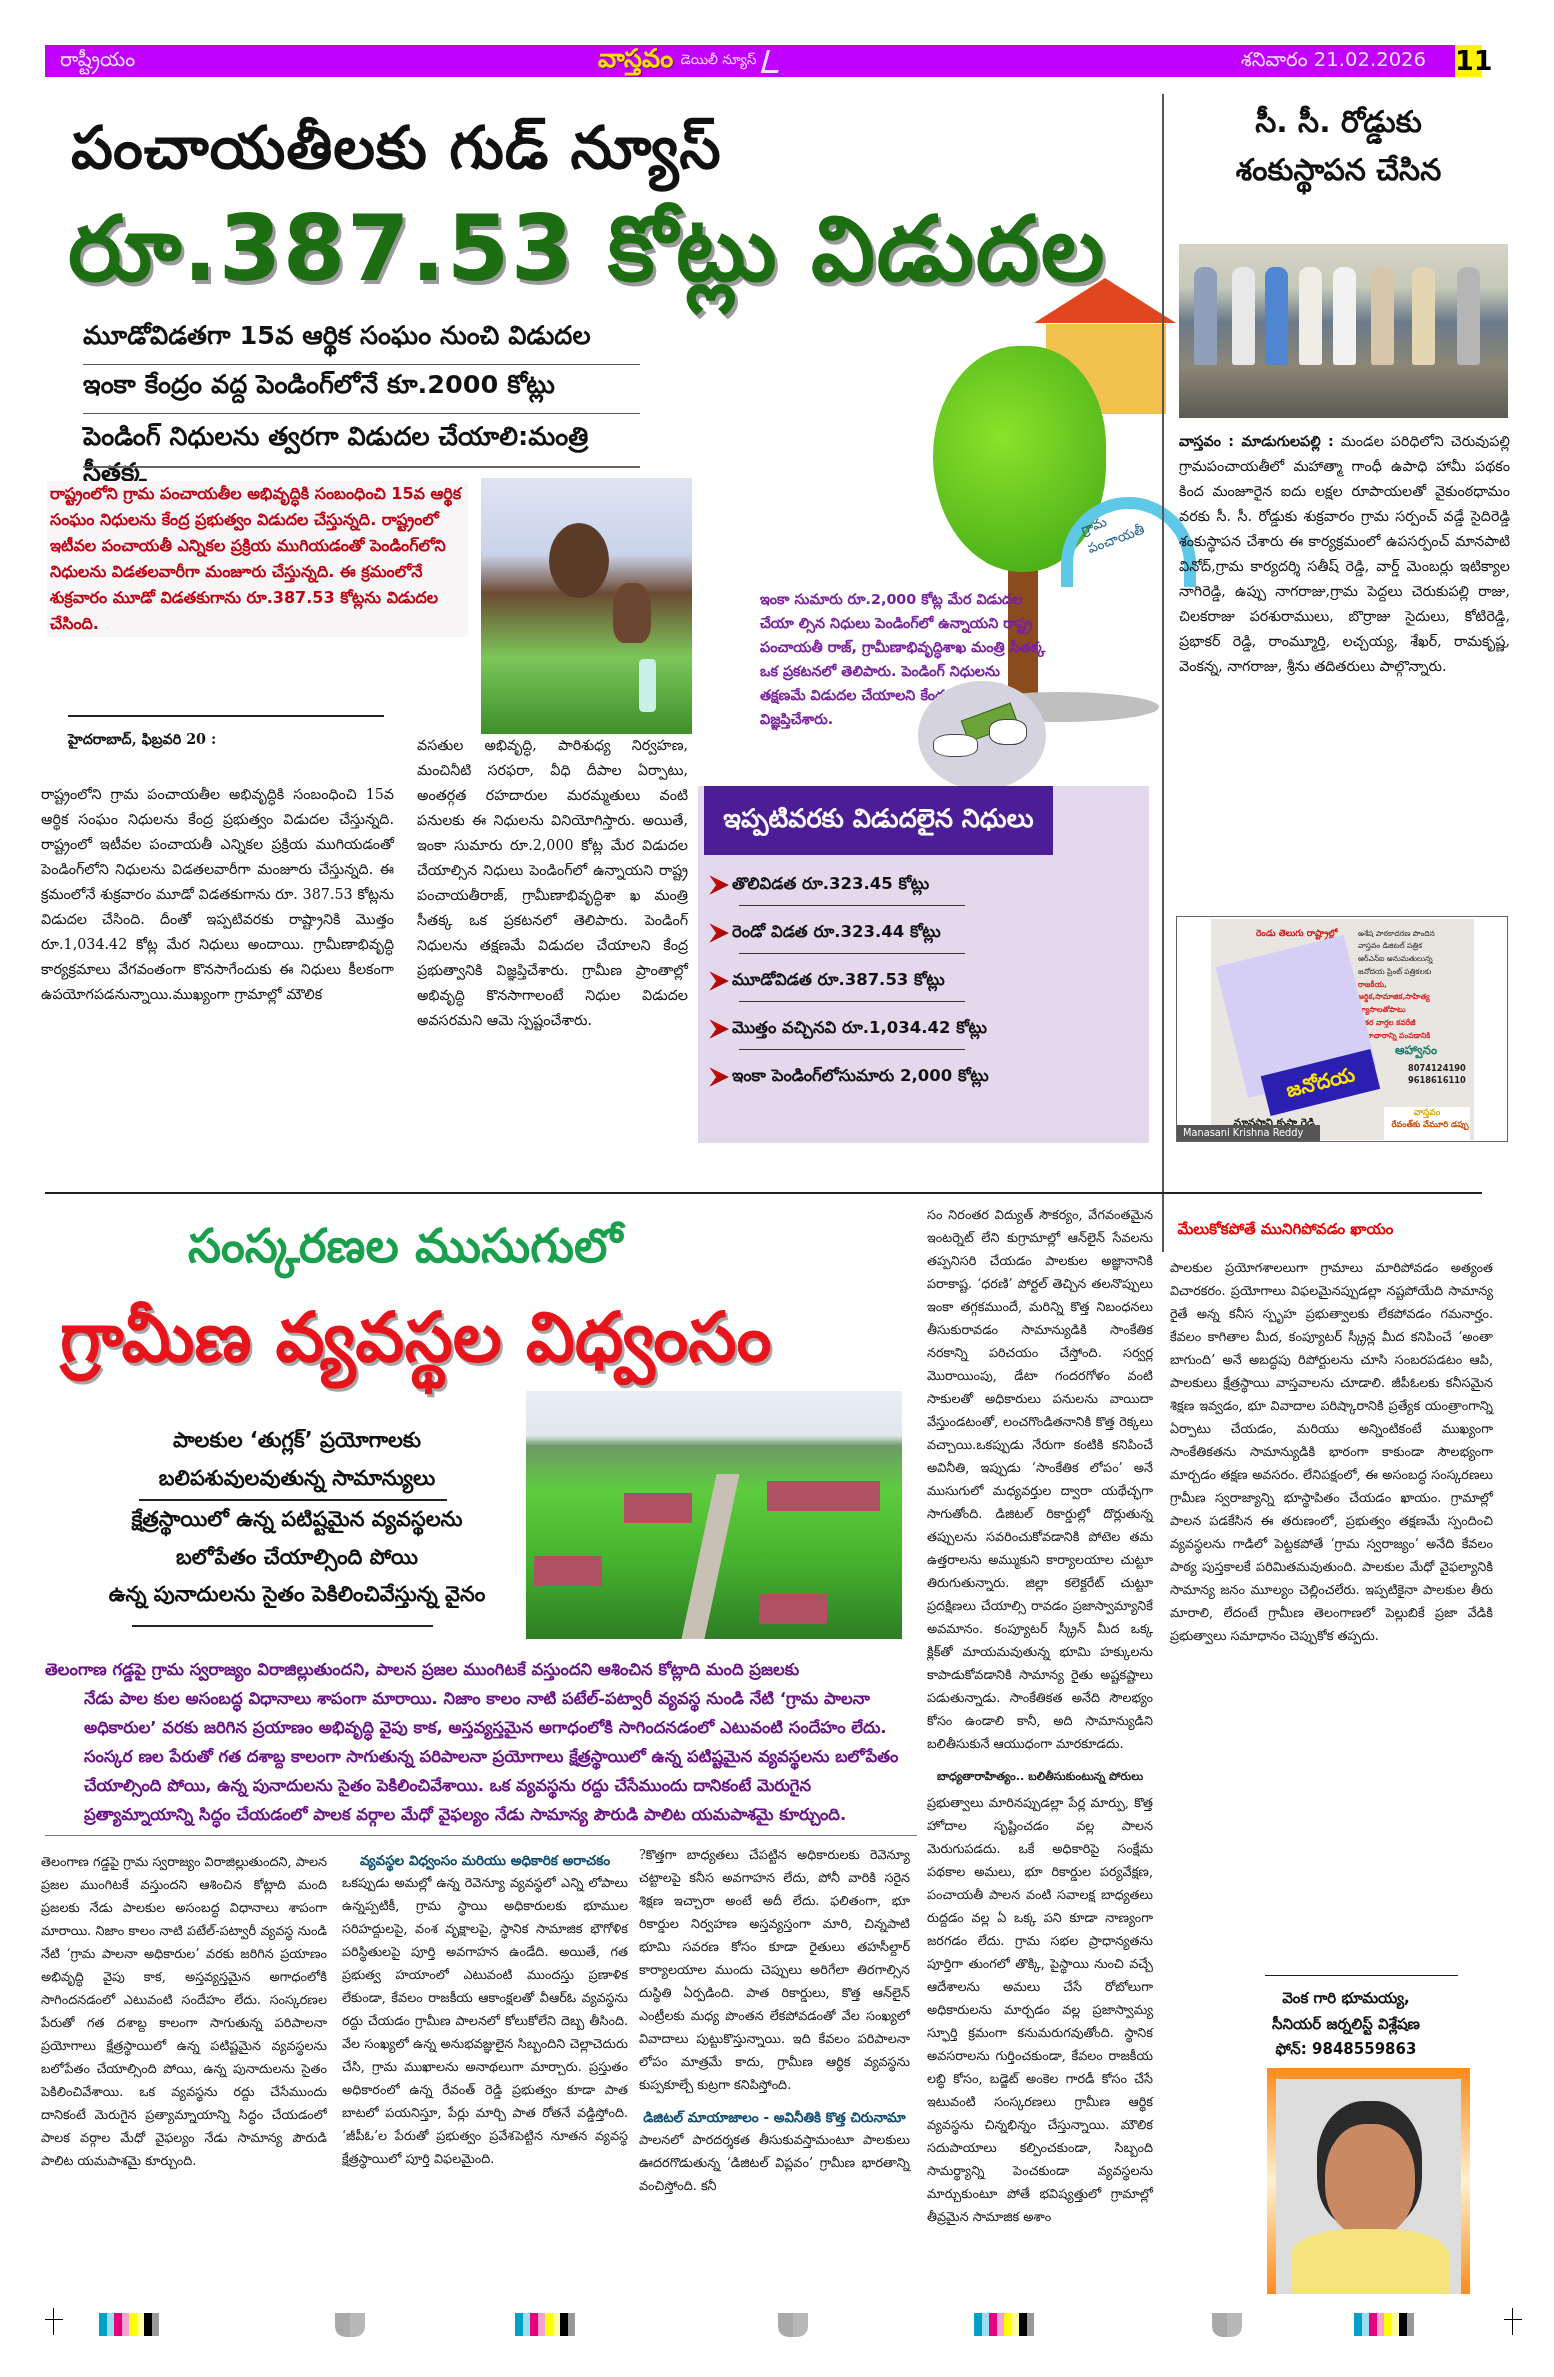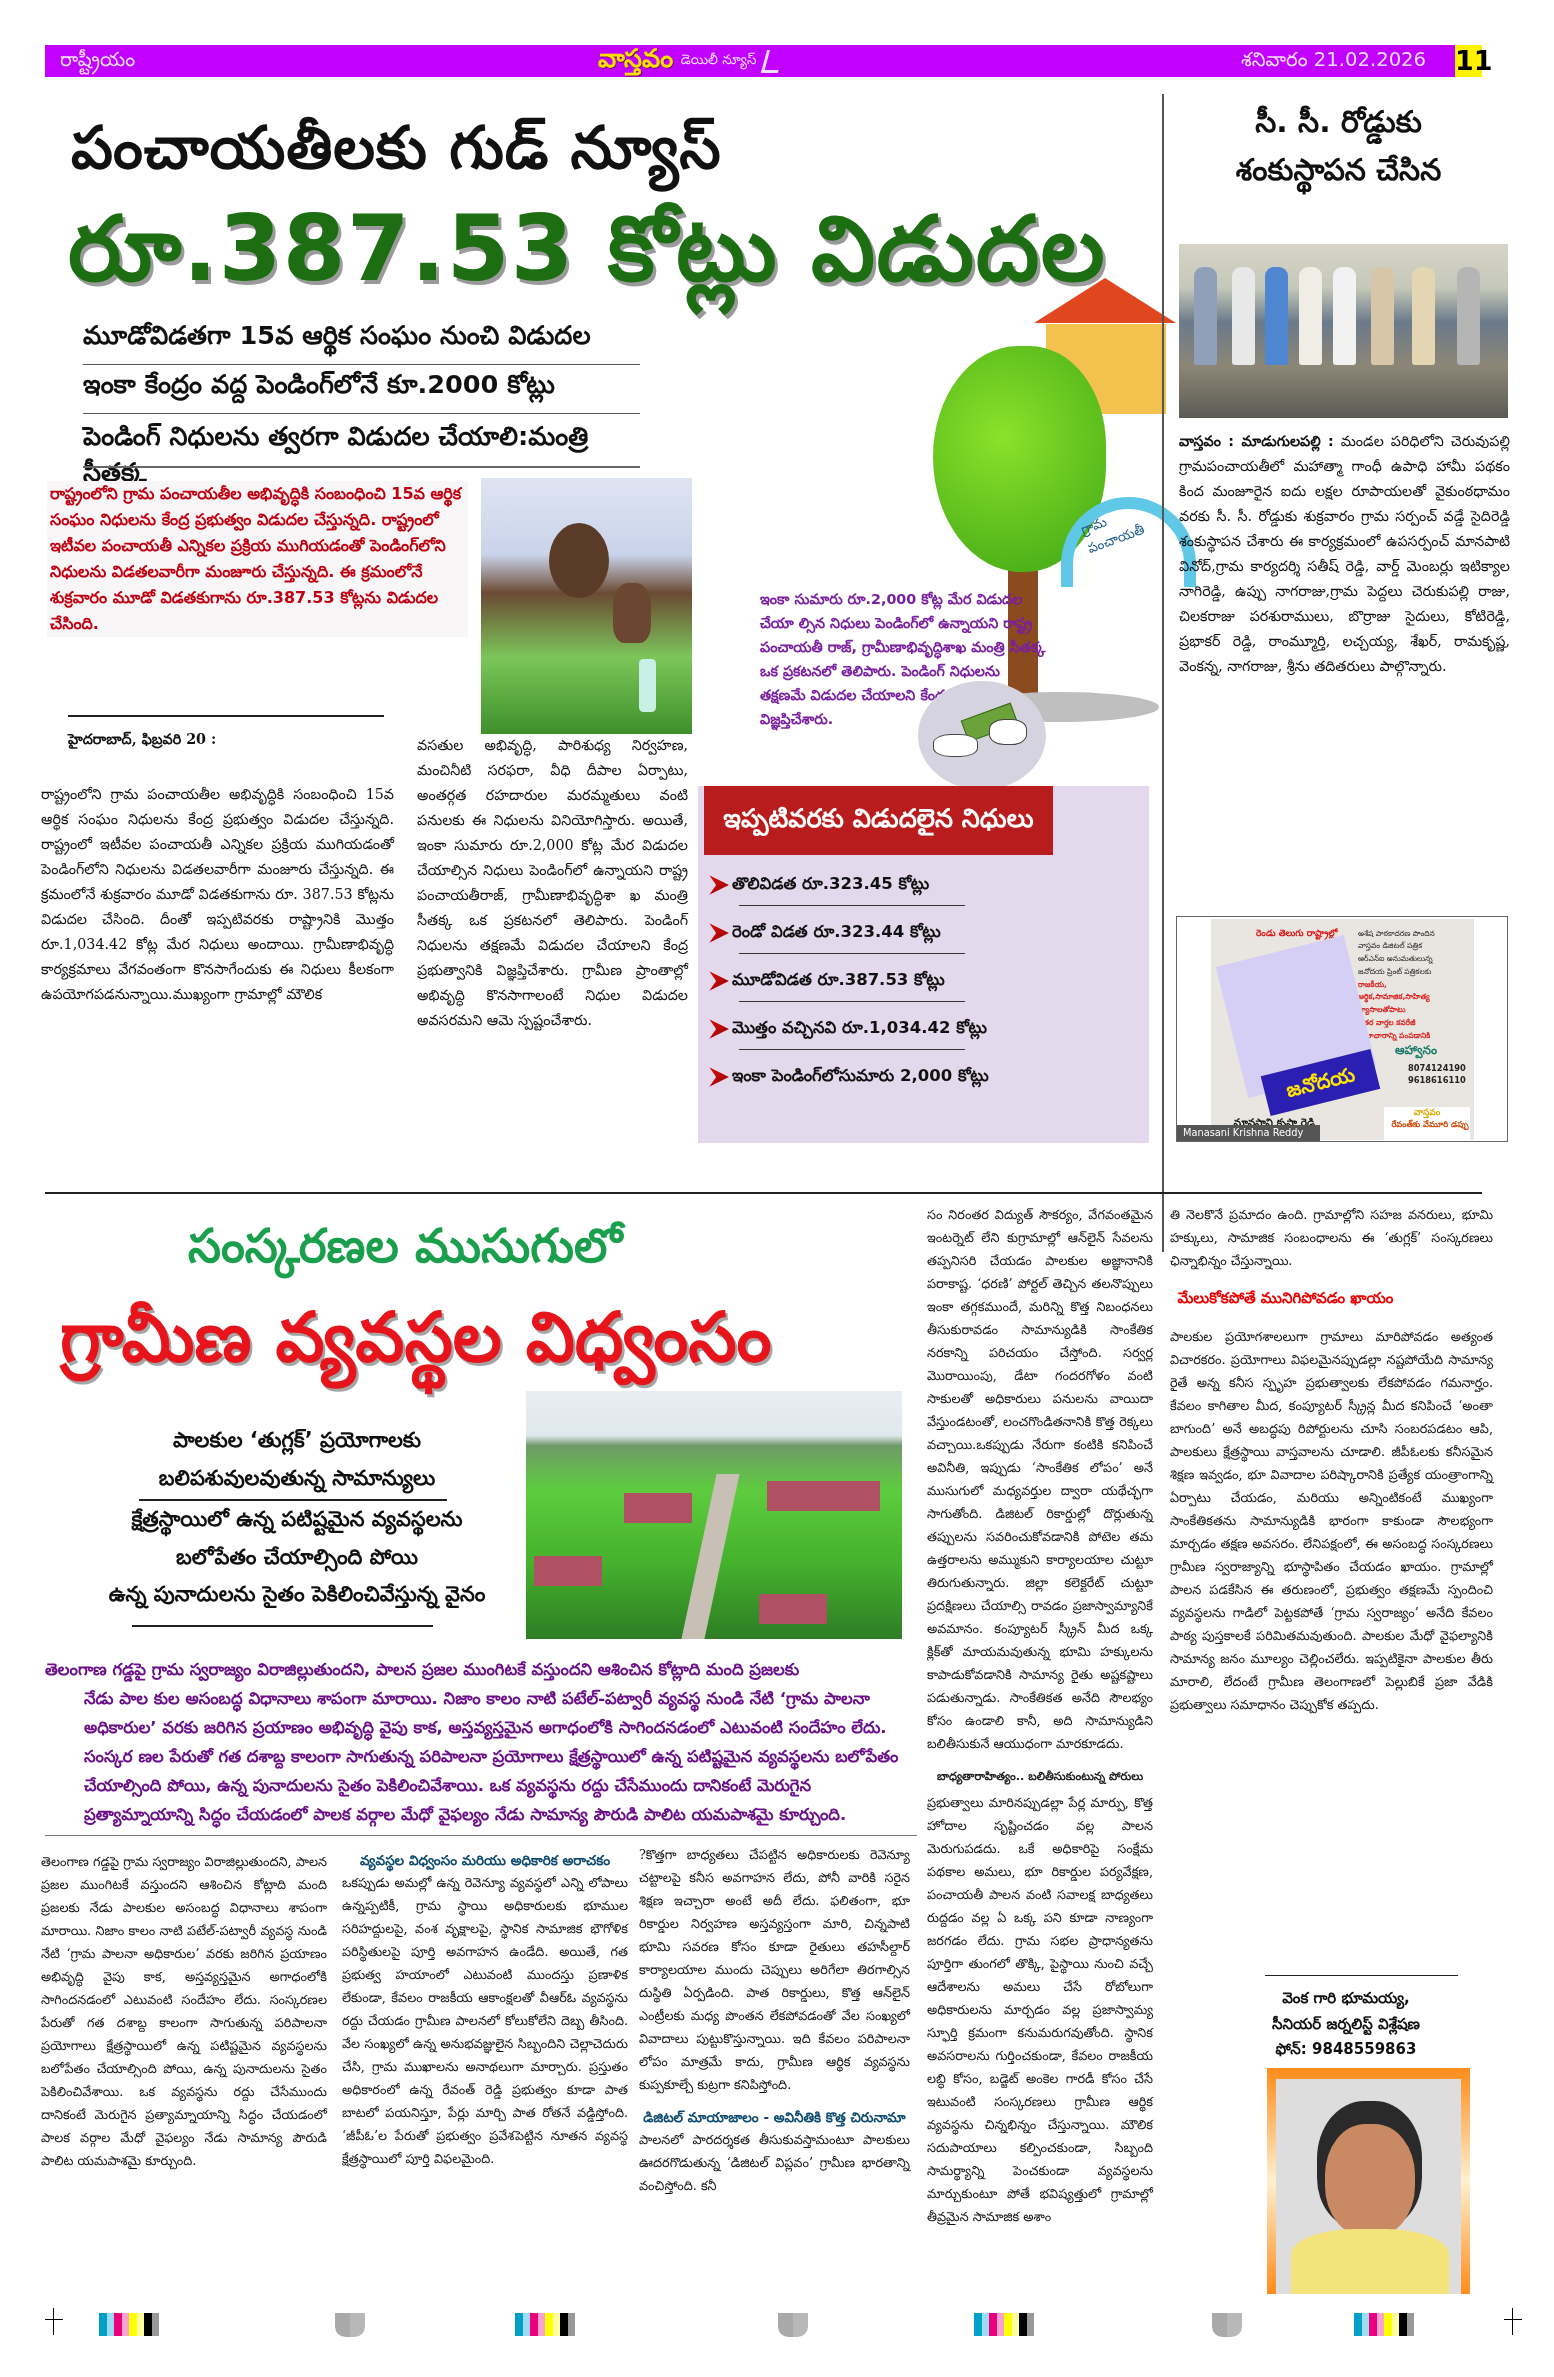--- a/index.html
+++ b/index.html
@@ -44,21 +44,21 @@
 
   
   .purple-quote { left: 760px; top: 587px; width: 286px; font-size: 14.3px; line-height: 24px; color: #7a1fa0; font-weight: bold; }
   .money-circle { left: 918px; top: 681px; width: 128px; height: 109px; border-radius: 50%; background: #d5d3e0; }
   .money-circle .note { position: absolute; left: 45px; top: 30px; width: 53px; height: 22.6px; background: #6ba33a; transform: rotate(-20deg); border: 1.5px solid #3b6b20; }
   .money-circle .hand1 { position: absolute; left: 15px; top: 53px; width: 45px; height: 22.6px; background: #fff; border: 1.5px solid #444; border-radius: 40%; }
   .money-circle .hand2 { position: absolute; left: 71px; top: 38px; width: 38px; height: 26px; background: #fff; border: 1.5px solid #444; border-radius: 40%; }
 
   
   .funds-box { left: 698px; top: 786px; width: 451px; height: 357px; background: #e3d8ec; }
-  .funds-title { position: absolute; left: 6px; top: 0; width: 349px; height: 69px; background: #b91c1c; color: #fff; font-size: 25.6px; font-weight: bold; display: flex; align-items: center; justify-content: center; }
+  .funds-title { position: absolute; left: 6px; top: 0; width: 349px; height: 69px; background: #4c1d95; color: #fff; font-size: 25.6px; font-weight: bold; display: flex; align-items: center; justify-content: center; }
   .funds-list { position: absolute; left: 11.3px; top: 75px; width: 346px; }
   .fund-item { position: relative; height: 48px; display: flex; align-items: center; font-size: 16.5px; font-weight: bold; color: #111; }
   .fund-item::after { content: ""; position: absolute; left: 30px; bottom: 3px; width: 226px; height: 0.8px; background: #333; }
   .fund-item:last-child::after { display: none; }
   .arrow-icon { width: 19.6px; height: 19.6px; margin-right: 3px; background: linear-gradient(135deg, #e50e0e, #8c0000); clip-path: polygon(0 0, 100% 50%, 0 100%, 35% 50%); }
 
   
   .col { font-family: "DejaVu Serif", serif; font-size: 14.3px; line-height: 25px; color: #111; text-align: justify; }
   .dateline { left: 68px; top: 731px; font-size: 14.3px; font-weight: bold; font-family: "DejaVu Serif", serif; }
 
@@ -281,21 +281,20 @@
   <div class="col" style="font-size:12.8px; line-height:23px;">పాలనలో పారదర్శకత తీసుకువస్తామంటూ పాలకులు ఊదరగొడుతున్న ‘డిజిటల్ విప్లవం’ గ్రామీణ భారతాన్ని వంచిస్తోంది. కనీ</div>
 </div>
 
 <div class="abs" style="left:927px; top:1203px; width:226px;">
   <div class="col" style="font-size:12.8px; line-height:23px;">సం నిరంతర విద్యుత్ సౌకర్యం, వేగవంతమైన ఇంటర్నెట్ లేని కుగ్రామాల్లో ఆన్‌లైన్ సేవలను తప్పనిసరి చేయడం పాలకుల అజ్ఞానానికి పరాకాష్ట. ‘ధరణి’ పోర్టల్ తెచ్చిన తలనొప్పులు ఇంకా తగ్గకముందే, మరిన్ని కొత్త నిబంధనలు తీసుకురావడం సామాన్యుడికి సాంకేతిక నరకాన్ని పరిచయం చేస్తోంది. సర్వర్ల మొరాయింపు, డేటా గందరగోళం వంటి సాకులతో అధికారులు పనులను వాయిదా వేస్తుండటంతో, లంచగొండితనానికి కొత్త రెక్కలు వచ్చాయి.ఒకప్పుడు నేరుగా కంటికి కనిపించే అవినీతి, ఇప్పుడు ‘సాంకేతిక లోపం’ అనే ముసుగులో మధ్యవర్తుల ద్వారా యథేచ్ఛగా సాగుతోంది. డిజిటల్ రికార్డుల్లో దొర్లుతున్న తప్పులను సవరించుకోవడానికి పోటెల తమ ఉత్తరాలను అమ్ముకుని కార్యాలయాల చుట్టూ తిరుగుతున్నారు. జిల్లా కలెక్టరేట్ చుట్టూ ప్రదక్షిణలు చేయాల్సి రావడం ప్రజాస్వామ్యానికే అవమానం. కంప్యూటర్ స్క్రీన్ మీద ఒక్క క్లిక్‌తో మాయమవుతున్న భూమి హక్కులను కాపాడుకోవడానికి సామాన్య రైతు అష్టకష్టాలు పడుతున్నాడు. సాంకేతికత అనేది సౌలభ్యం కోసం ఉండాలి కానీ, అది సామాన్యుడిని బలితీసుకునే ఆయుధంగా మారకూడదు.</div>
   <div class="section-head" style="font-size:11.3px; color:#222; margin:10.5px 0 4.5px;">బాధ్యతారాహిత్యం.. బలితీసుకుంటున్న పోరులు</div>
   <div class="col" style="font-size:12.8px; line-height:23px;">ప్రభుత్వాలు మారినప్పుడల్లా పేర్ల మార్పు, కొత్త హోదాల సృష్టించడం వల్ల పాలన మెరుగుపడదు. ఒకే అధికారిపై సంక్షేమ పథకాల అమలు, భూ రికార్డుల పర్యవేక్షణ, పంచాయతీ పాలన వంటి సవాలక్ష బాధ్యతలు రుద్దడం వల్ల ఏ ఒక్క పని కూడా నాణ్యంగా జరగడం లేదు. గ్రామ సభల ప్రాధాన్యతను పూర్తిగా తుంగలో తొక్కి, పైస్థాయి నుంచి వచ్చే ఆదేశాలను అమలు చేసే రోబోలుగా అధికారులను మార్చడం వల్ల ప్రజాస్వామ్య స్ఫూర్తి క్రమంగా కనుమరుగవుతోంది. స్థానిక అవసరాలను గుర్తించకుండా, కేవలం రాజకీయ లబ్ధి కోసం, బడ్జెట్ అంకెల గారడీ కోసం చేసే ఇటువంటి సంస్కరణలు గ్రామీణ ఆర్థిక వ్యవస్థను చిన్నభిన్నం చేస్తున్నాయి. మౌలిక సదుపాయాలు కల్పించకుండా, సిబ్బంది సామర్థ్యాన్ని పెంచకుండా వ్యవస్థలను మార్చుకుంటూ పోతే భవిష్యత్తులో గ్రామాల్లో తీవ్రమైన సామాజిక అశాం</div>
 </div>
 
 <div class="abs" style="left:1170px; top:1203px; width:323px;">
-  <div class="col" style="font-size:12.8px; line-height:23px;">తి నెలకొనే ప్రమాదం ఉంది. గ్రామాల్లోని సహజ వనరులు, భూమి హక్కులు, సామాజిక సంబంధాలను ఈ ‘తుగ్లక్’ సంస్కరణలు ఛిన్నాభిన్నం చేస్తున్నాయి.</div>
   <div class="section-head-red" style="margin:16.5px 0 15px 7.5px;">మేలుకోకపోతే మునిగిపోవడం ఖాయం</div>
   <div class="col" style="font-size:12.8px; line-height:23px;">పాలకుల ప్రయోగశాలలుగా గ్రామాలు మారిపోవడం అత్యంత విచారకరం. ప్రయోగాలు విఫలమైనప్పుడల్లా నష్టపోయేది సామాన్య రైతే అన్న కనీస స్పృహ ప్రభుత్వాలకు లేకపోవడం గమనార్హం. కేవలం కాగితాల మీద, కంప్యూటర్ స్క్రీన్ల మీద కనిపించే ‘అంతా బాగుంది’ అనే అబద్ధపు రిపోర్టులను చూసి సంబరపడటం ఆపి, పాలకులు క్షేత్రస్థాయి వాస్తవాలను చూడాలి. జీపీఓలకు కనీసమైన శిక్షణ ఇవ్వడం, భూ వివాదాల పరిష్కారానికి ప్రత్యేక యంత్రాంగాన్ని ఏర్పాటు చేయడం, మరియు అన్నింటికంటే ముఖ్యంగా సాంకేతికతను సామాన్యుడికి భారంగా కాకుండా సౌలభ్యంగా మార్చడం తక్షణ అవసరం. లేనిపక్షంలో, ఈ అసంబద్ధ సంస్కరణలు గ్రామీణ స్వరాజ్యాన్ని భూస్థాపితం చేయడం ఖాయం. గ్రామాల్లో పాలన పడకేసిన ఈ తరుణంలో, ప్రభుత్వం తక్షణమే స్పందించి వ్యవస్థలను గాడిలో పెట్టకపోతే ‘గ్రామ స్వరాజ్యం’ అనేది కేవలం పాఠ్య పుస్తకాలకే పరిమితమవుతుంది. పాలకుల మేధో వైఫల్యానికి సామాన్య జనం మూల్యం చెల్లించలేరు. ఇప్పటికైనా పాలకుల తీరు మారాలి, లేదంటే గ్రామీణ తెలంగాణలో పెల్లుబికే ప్రజా వేడికి ప్రభుత్వాలు సమాధానం చెప్పుకోక తప్పదు.</div>
 </div>
 
 <div class="abs rule" style="left:1265px; top:1975px; width:193px; height:0.8px;"></div>
 <div class="abs byline" style="top:1986px;">
   <div>వెంక గారి భూమయ్య,</div>
   <div>సీనియర్ జర్నలిస్ట్ విశ్లేషణ</div>
   <div>ఫోన్: 9848559863</div>
 </div>

